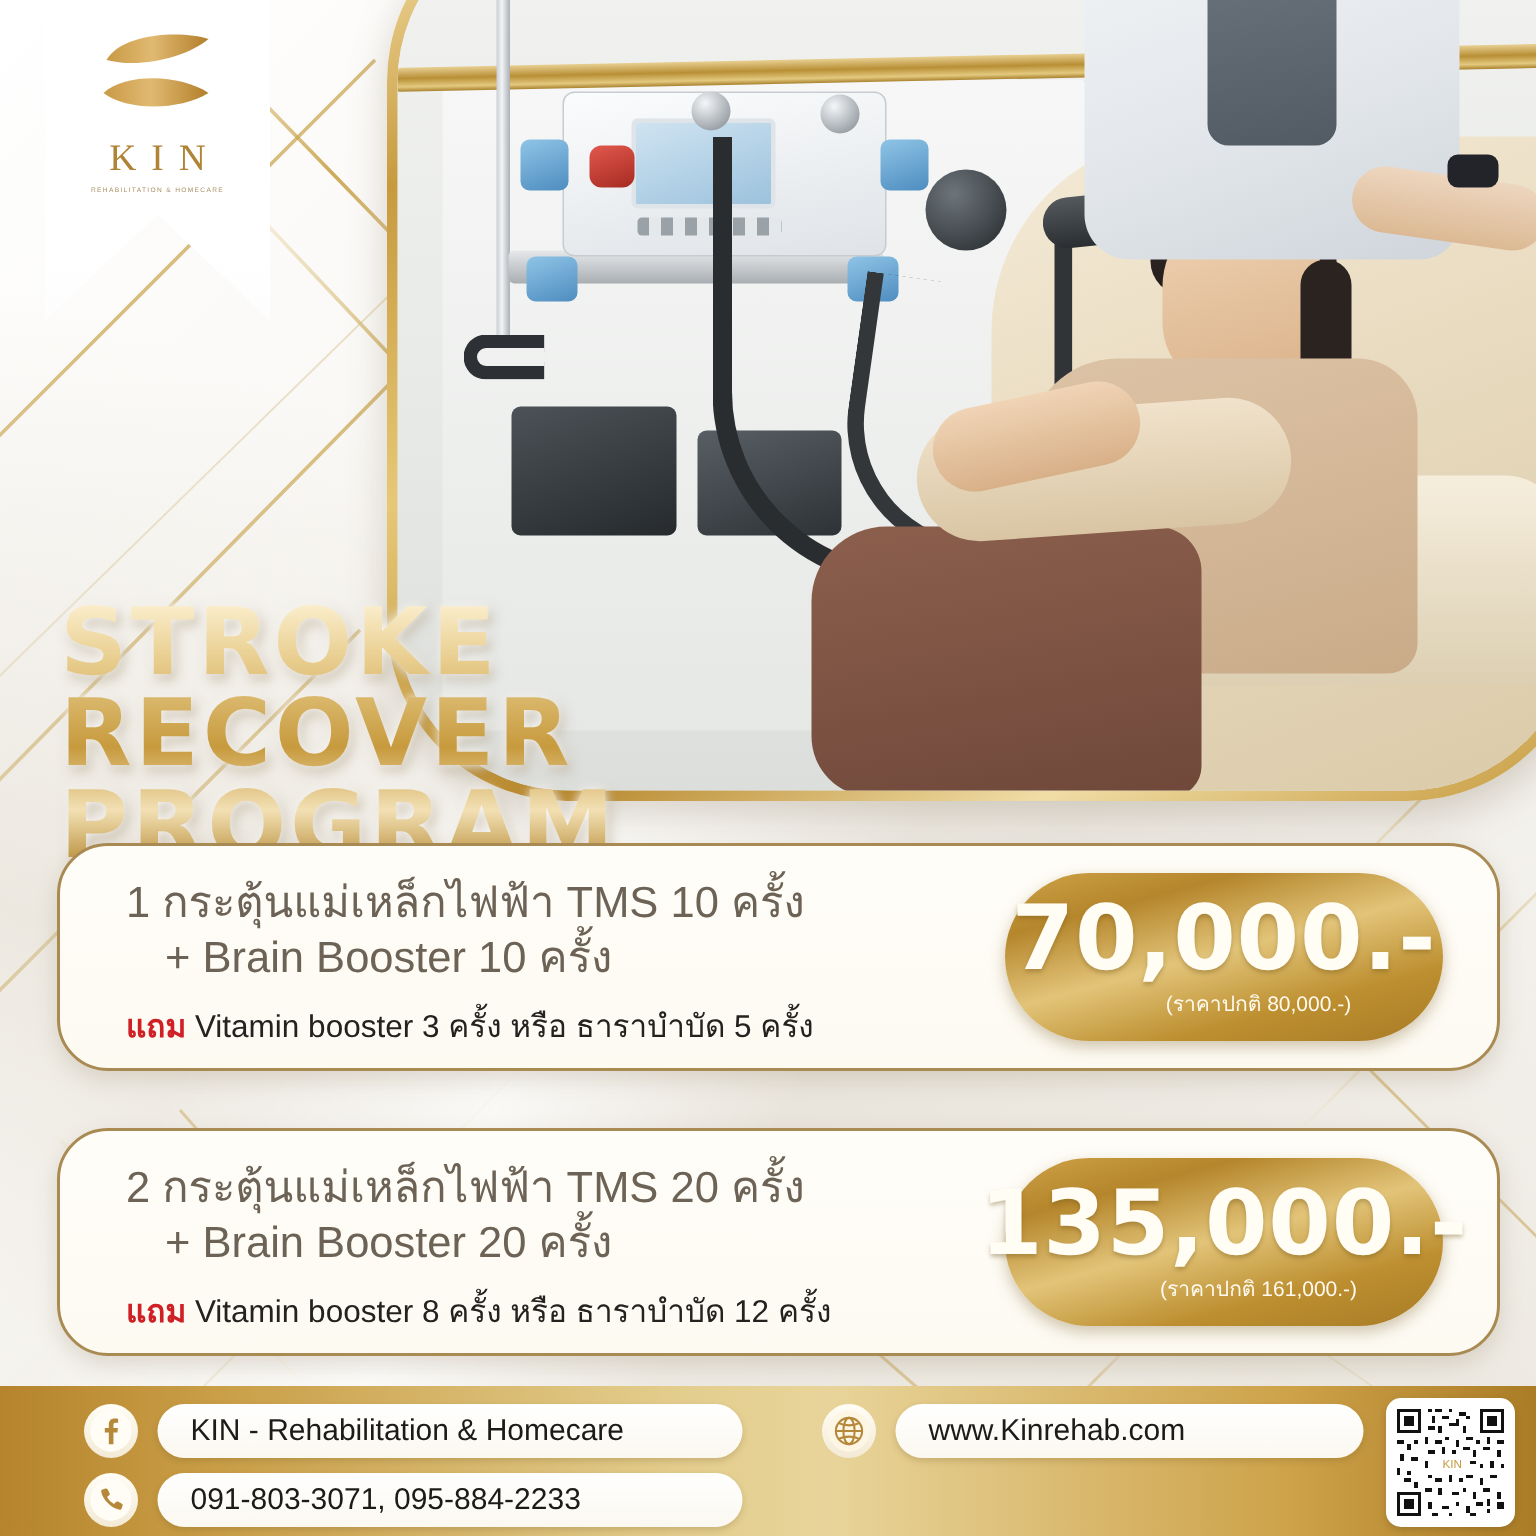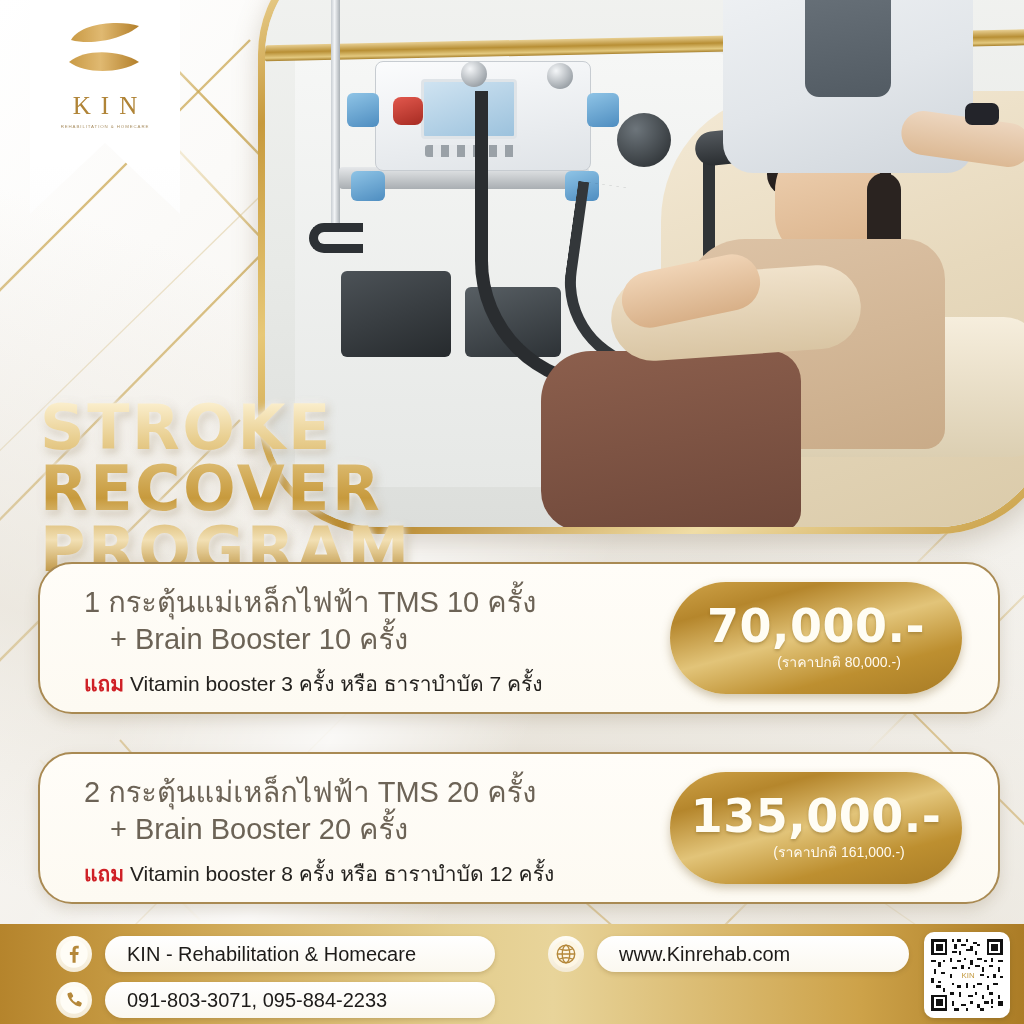--- a/index.html
+++ b/index.html
@@ -266,21 +266,21 @@
   .bonus .free { color:#cf2026; font-weight:bold;margin-top:48px; }
 
   .price-pill {
     position:absolute; right:36px; top:18px; width:292px; height:112px;
     border-radius:56px;
     background:linear-gradient(165deg,#cfa349 0%,#b5862c 22%,#e2c479 48%,#bd8f30 74%,#a87c26 100%);
     box-shadow:0 4px 10px rgba(120,94,40,.35);
     display:flex; flex-direction:column; align-items:center; justify-content:center;
   }
   .price-main {
-    font-size:46px; font-weight:bold; color:#fffdf4;
+    font-size:60px; font-weight:bold; color:#fffdf4;
     letter-spacing:.5px; line-height:1;
     text-shadow:0 2px 3px rgba(110,80,20,.35);
     font-family:"DejaVu Sans", sans-serif;
   }
   .price-sub {
     margin-top:2px; margin-left:46px; font-size:14px; color:#fffaf0;
     white-space:nowrap; font-family:"Liberation Sans", sans-serif;
   }
   .footer-bg {
     position:absolute; left:0; right:0; bottom:0; height:100px;
@@ -426,21 +426,21 @@
     <span>STROKE RECOVER</span>
     <span class="l2">PROGRAM</span>
   </div>
 
   <div class="card c1">
     <div class="card-text">
       <div class="pkg-line">1 กระตุ้นแม่เหล็กไฟฟ้า TMS 10 ครั้ง</div>
       <div class="pkg-line l2">+ Brain Booster 10 ครั้ง</div>
       <div class="bonus">
         <span class="free">แถม</span>
-        <span>Vitamin booster 3 ครั้ง หรือ ธาราบำบัด 7 ครั้ง</span>
+        <span>Vitamin booster 3 ครั้ง หรือ ธาราบำบัด 5 ครั้ง</span>
       </div>
     </div>
     <div class="price-pill">
       <div class="price-main">70,000.-</div>
       <div class="price-sub">(ราคาปกติ 80,000.-)</div>
     </div>
   </div>
 
   <div class="card c2">
     <div class="card-text">

